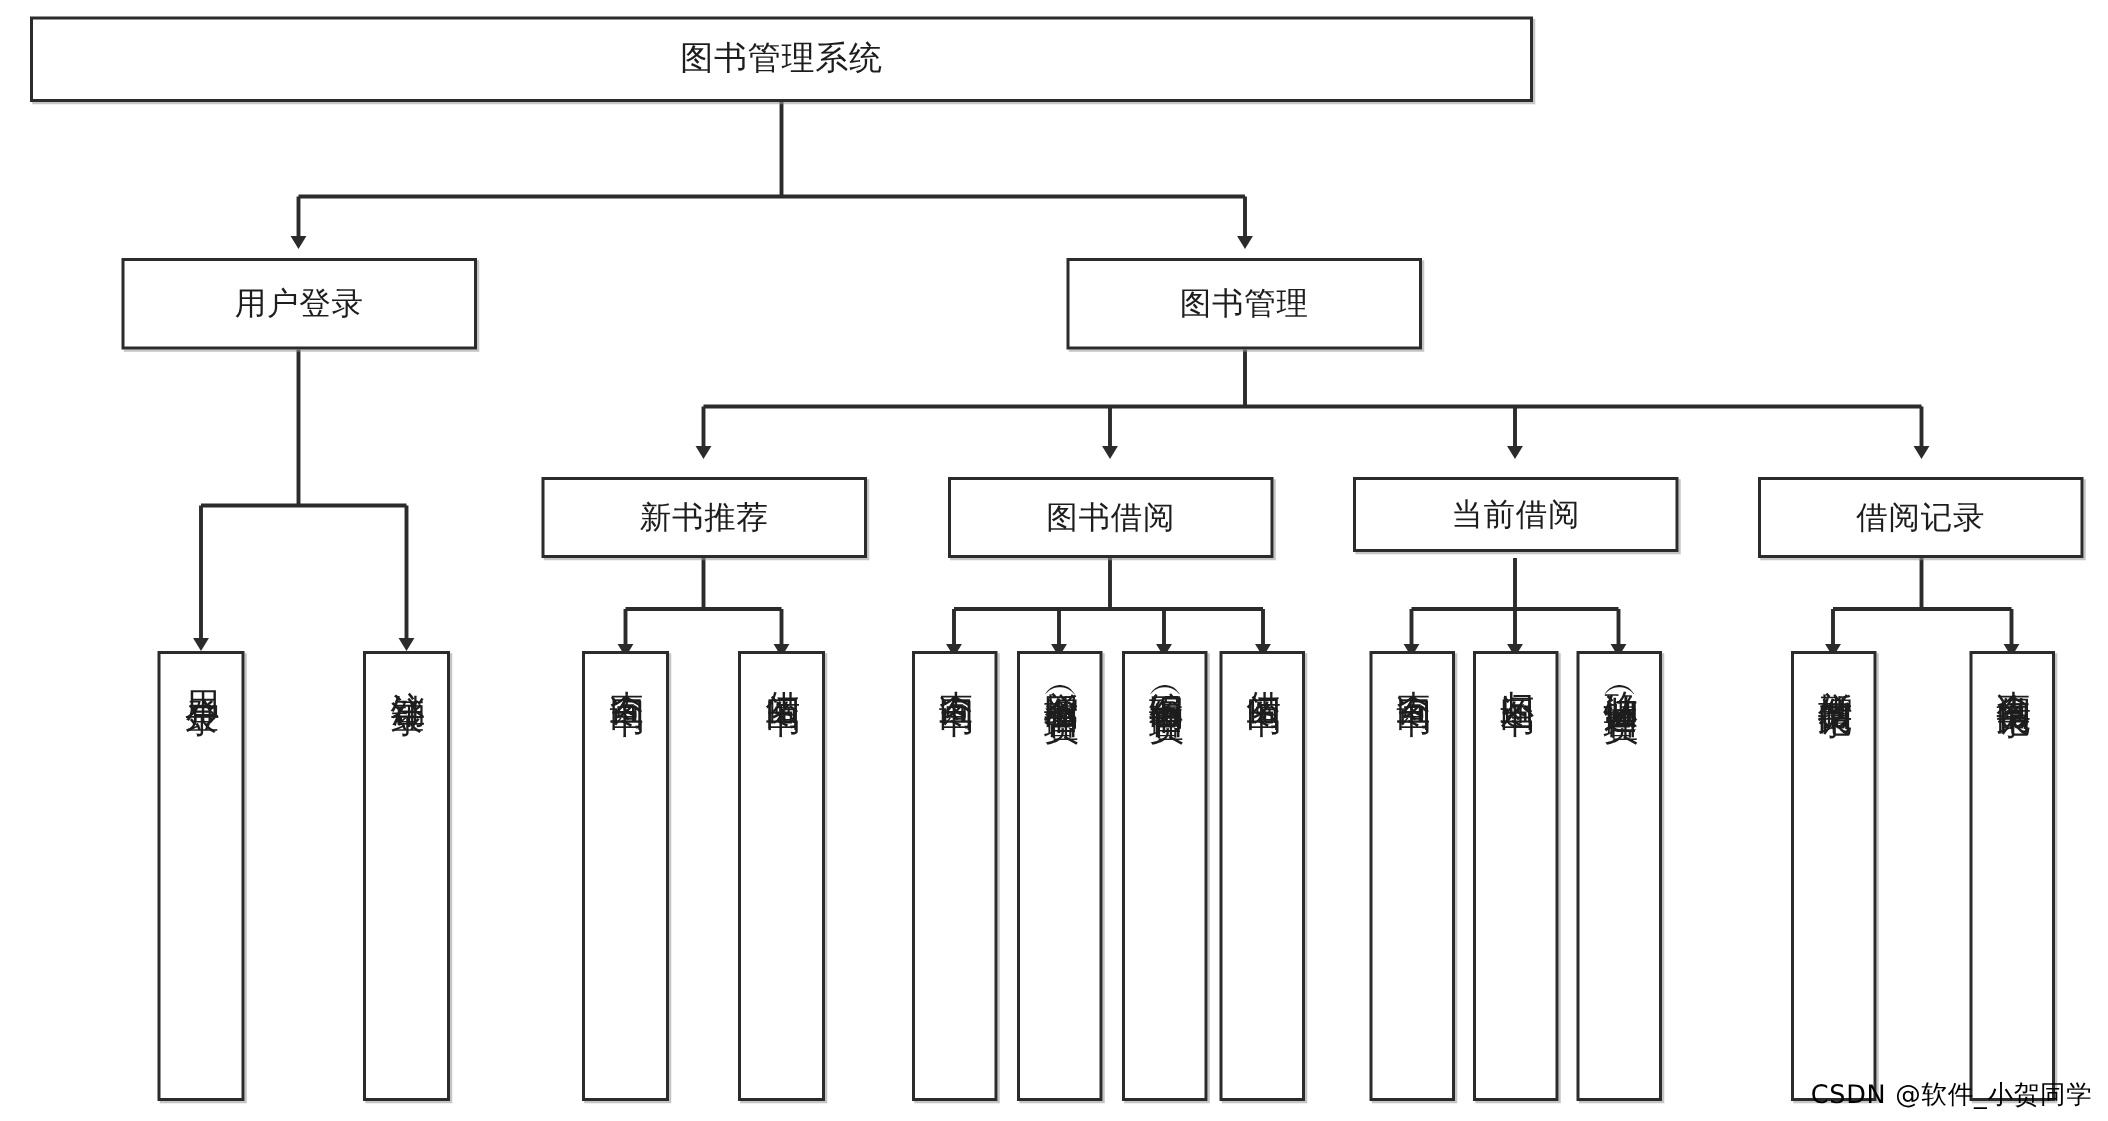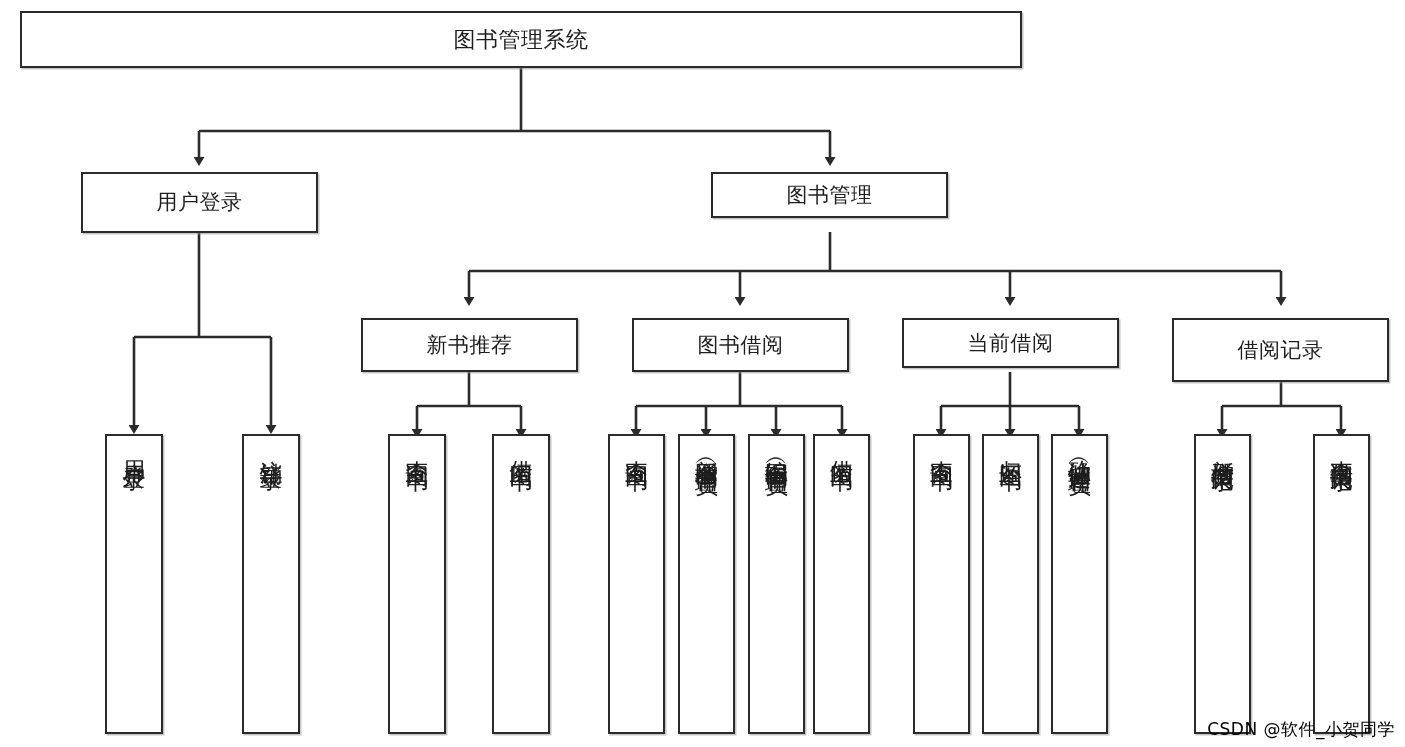--- a/index.html
+++ b/index.html
@@ -135,37 +135,37 @@
   </svg>
 
   <div class="node horiz root" style="left:20px; top:11px; width:1002px; height:57px;">
     <span class="label">图书管理系统</span>
   </div>
 
   <div class="node horiz" style="left:81px; top:172px; width:237px; height:61px;">
     <span class="label">用户登录</span>
   </div>
 
-  <div class="node horiz" style="left:711px; top:172px; width:237px; height:46px;">
+  <div class="node horiz" style="left:711px; top:172px; width:237px; height:61px;">
     <span class="label">图书管理</span>
   </div>
 
   <div class="node horiz" style="left:361px; top:318px; width:217px; height:54px;">
     <span class="label">新书推荐</span>
   </div>
 
   <div class="node horiz" style="left:632px; top:318px; width:217px; height:54px;">
     <span class="label">图书借阅</span>
   </div>
 
   <div class="node horiz" style="left:902px; top:318px; width:217px; height:50px;">
     <span class="label">当前借阅</span>
   </div>
 
-  <div class="node horiz" style="left:1172px; top:318px; width:217px; height:64px;">
+  <div class="node horiz" style="left:1172px; top:318px; width:217px; height:54px;">
     <span class="label">借阅记录</span>
   </div>
 
   <div class="node vert" style="left:105px; top:434px; width:58px; height:300px;">
     <span class="label">用户登录</span>
   </div>
 
   <div class="node vert" style="left:242px; top:434px; width:58px; height:300px;">
     <span class="label">注销登录</span>
   </div>

